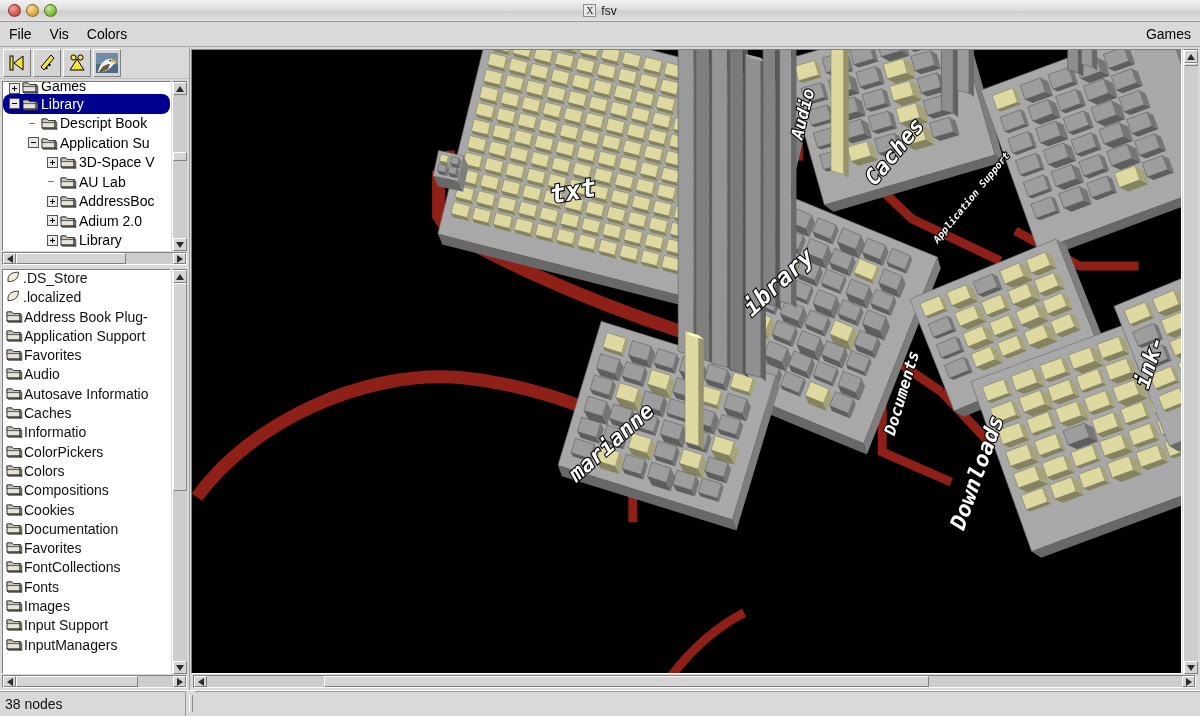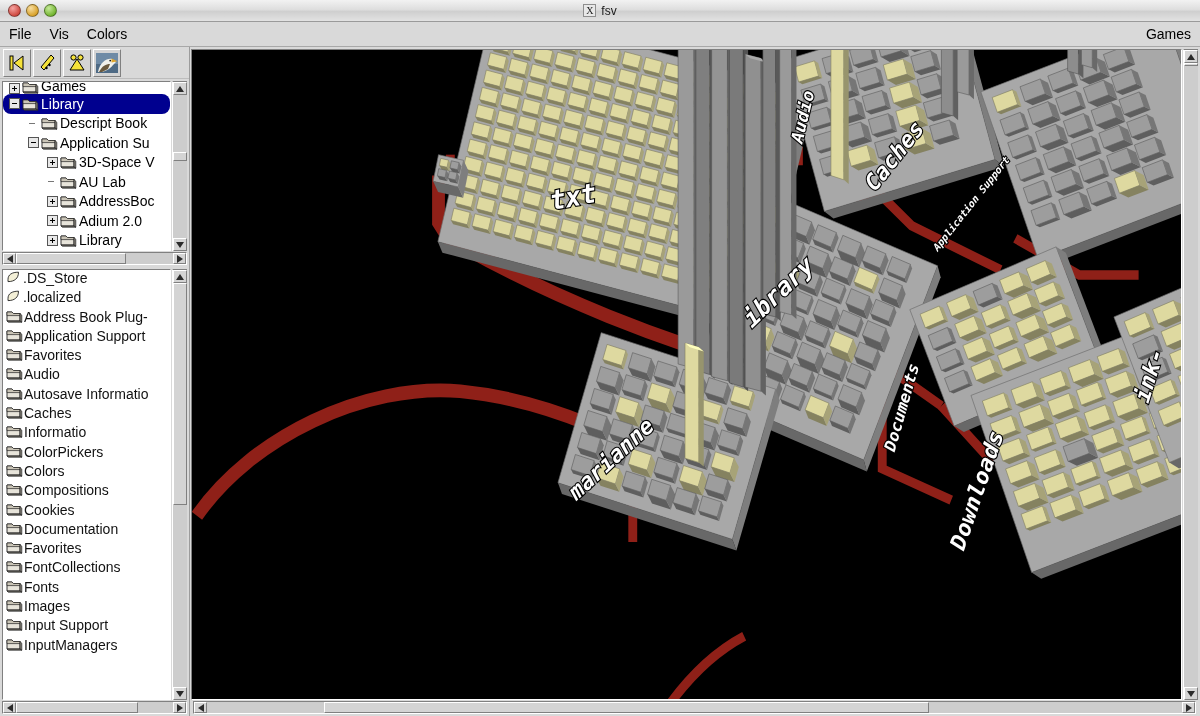--- a/index.html
+++ b/index.html
@@ -2879,14 +2879,19 @@
           </div>
           <div class="sbtn">
               <div class="arrowglyph ar-right"></div>
             </div>
         </div>
       </div>
     </div>
 
   </div>
 
+  <div class="statusbar">
+    <div class="statusleft">38 nodes</div>
+    <div class="gripper"></div>
+    <div class="statusright"></div>
+  </div>
 
 </div>
 
 </body></html>

